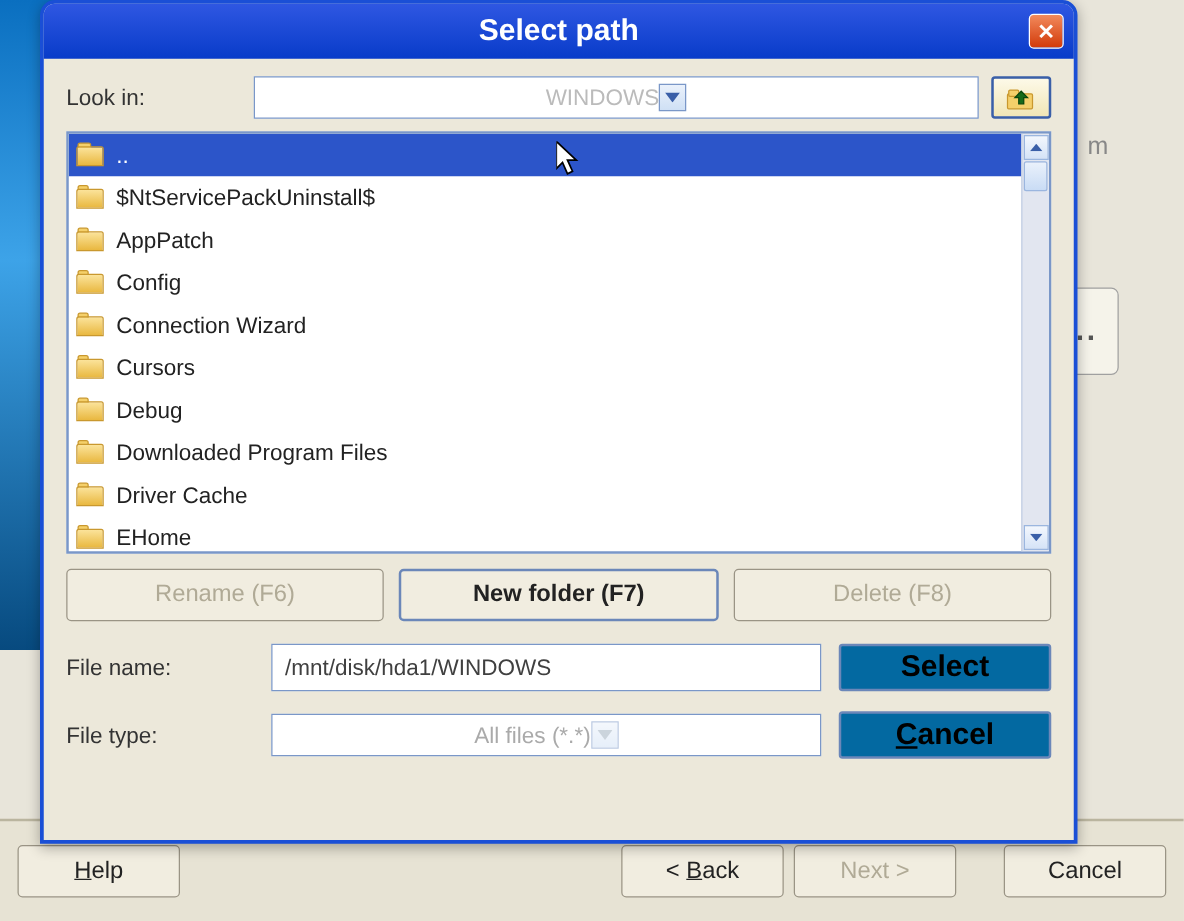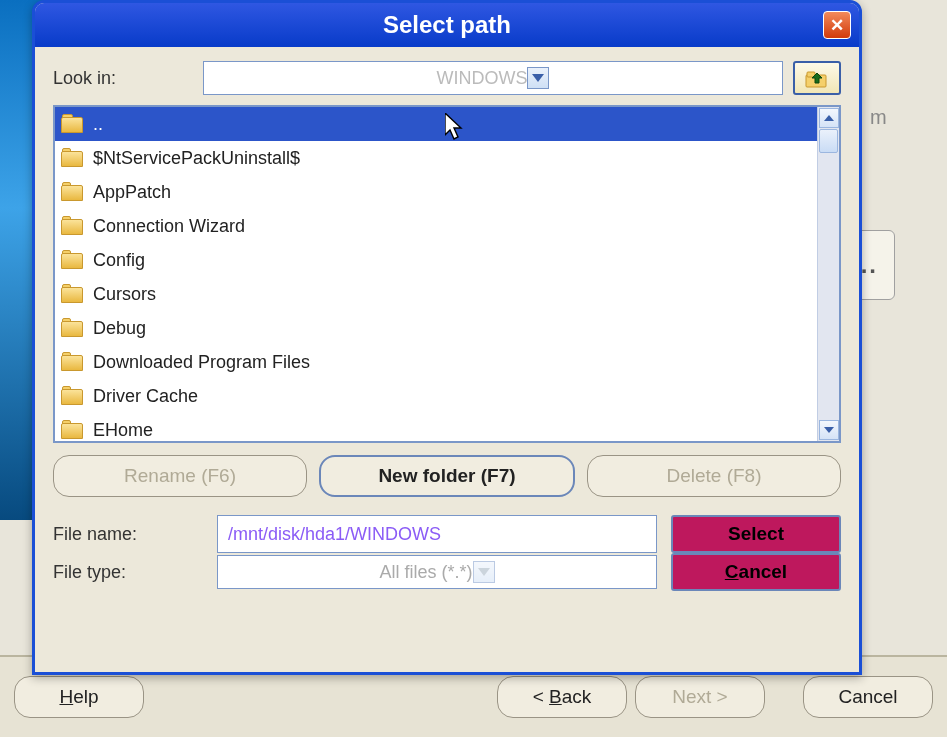--- a/index.html
+++ b/index.html
@@ -48,21 +48,21 @@
     align-items: center;
     padding: 0 14px;
     gap: 8px;
   }
   .footer-spacer { flex:1; }
   .btn {
     height: 42px;
     min-width: 130px;
     background: #f1ede0;
     border: 1px solid #9a9485;
-    border-radius: 16px;
+    border-radius: 4px;
     font-size: 19px;
     display:flex; align-items:center; justify-content:center;
     padding: 0 18px;
     color:#222;
     white-space: nowrap;
   }
   .btn-disabled { color:#b0aa96; }
   .dialog {
     position: absolute;
     left: 32px; top: 0;
@@ -193,38 +193,38 @@
     height:24px;
     background:linear-gradient(#eaf1fb,#c9dcf5);
     border:1px solid #9bb6df;
     border-radius:2px;
   }
   .action-row {
     display:flex; gap:12px; margin-bottom:18px;
   }
   .action-row .btn { flex:1; min-width:auto; height:42px;}
   .btn-strong { border:2px solid #6b87b9; font-weight:bold; color:#222;align-items:center;}
-  .form-row { display:flex; align-items:center; gap:14px; margin-bottom:0;}
+  .form-row { display:flex; align-items:center; gap:14px; margin-bottom:16px;}
   .form-row .label { width:150px; }
   .textinput {
     flex:1;
     height:38px;
     border:1px solid #7a97c8;
     background:#fff;
     padding:0 10px;
-    color:#8b5cf6;
+    color:#404040;
     display:flex;align-items:center;
   }
   .side-btn {
     width:170px; height:38px;
     border:2px solid #6b87b9;
     border-radius:3px;
-    background:#be185d;
+    background:#0369a1;
     display:flex;align-items:center;justify-content:center;
-    font-size:19px; font-weight:bold;
+    font-size:24px; font-weight:bold;
   }
   .underline-first::first-letter { text-decoration: underline; }
   .m-text { color: #888; position:absolute; left:870px; top:106px; font-size:20px;}
 </style>
 </head>
 <body>
 
 <div class="bg-panel"></div>
 <div class="bg-strip"></div>
 <div class="m-text">m</div>
@@ -298,28 +298,28 @@
               <span class="tab"></span>
               <span class="back"></span>
             </span>
             <span>AppPatch</span>
           </div>
           <div class="file-row">
             <span class="folder-ico">
               <span class="tab"></span>
               <span class="back"></span>
             </span>
+            <span>Config</span>
+          </div>
+          <div class="file-row">
+            <span class="folder-ico">
+              <span class="tab"></span>
+              <span class="back"></span>
+            </span>
             <span>Connection Wizard</span>
-          </div>
-          <div class="file-row">
-            <span class="folder-ico">
-              <span class="tab"></span>
-              <span class="back"></span>
-            </span>
-            <span>Config</span>
           </div>
           <div class="file-row">
             <span class="folder-ico">
               <span class="tab"></span>
               <span class="back"></span>
             </span>
             <span>Cursors</span>
           </div>
           <div class="file-row">
             <span class="folder-ico">

